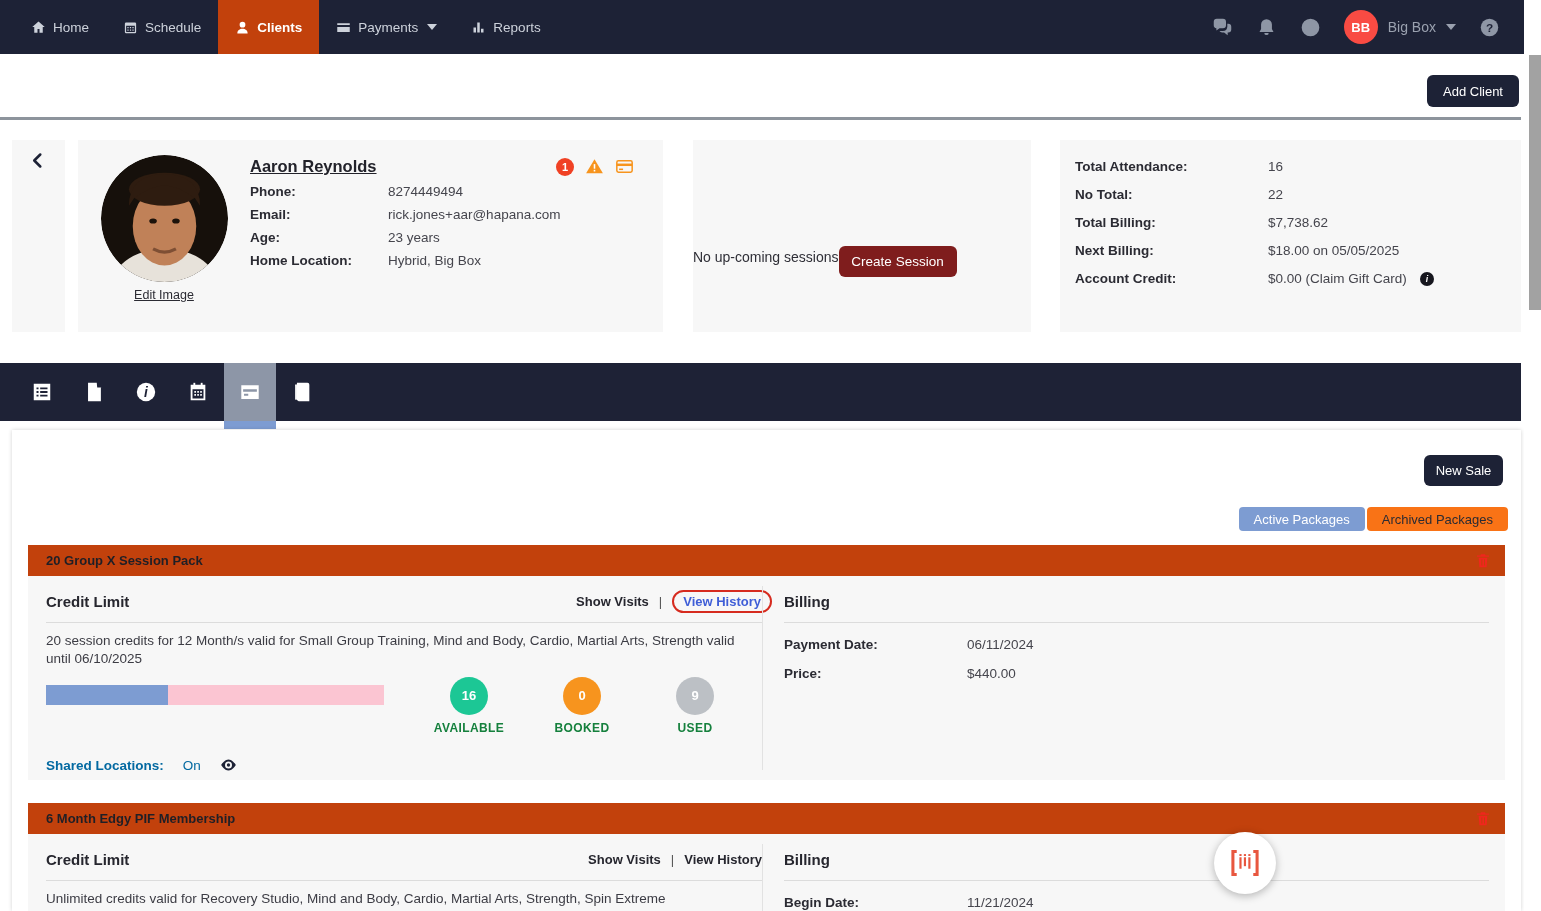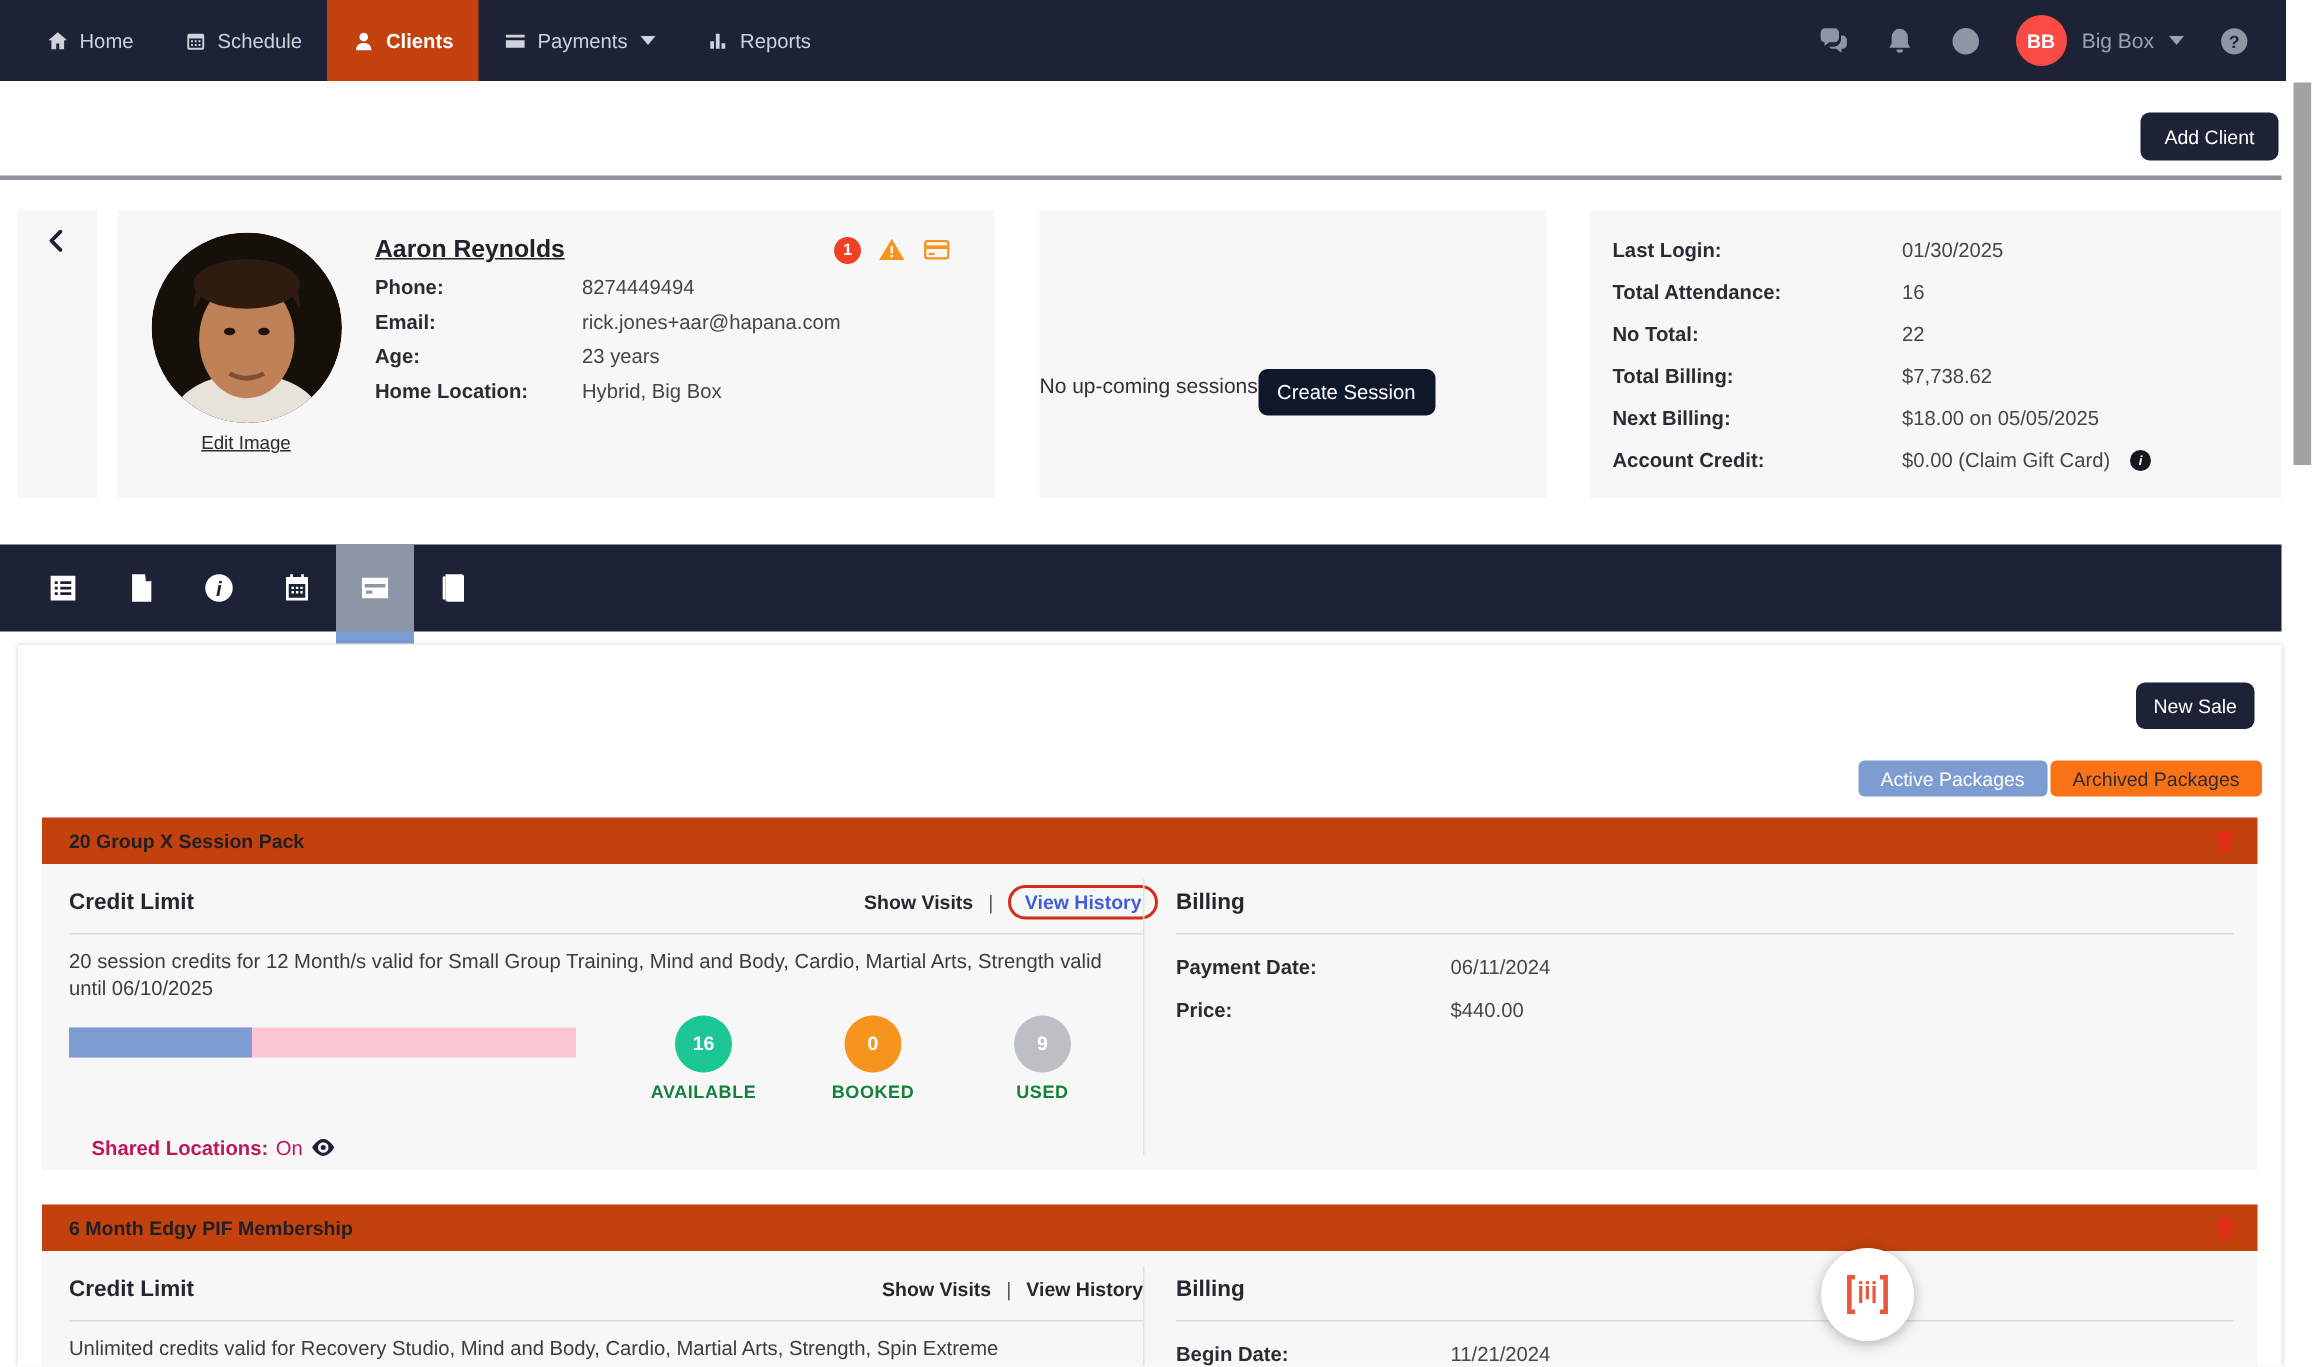--- a/index.html
+++ b/index.html
@@ -48,21 +48,21 @@
   .alert-badge { width:18px; height:18px; border-radius:50%; background:#f04124; color:#fff; font-size:11px;
                  font-weight:bold; display:flex; align-items:center; justify-content:center; cursor:pointer; }
   .client-badges svg { width:19px; height:19px; display:block; cursor:pointer; }
   .client-field { display:flex; margin-top:8px; font-size:13.5px; }
   .client-field .f-label { width:138px; font-weight:bold; color:#2b2b33; }
   .client-field .f-value { color:#45454d; }
 
   .sessions-card { left:693px; width:338px; height:192px; display:flex; flex-direction:row;
                    align-items:center; padding-top:41px; }
   .sessions-msg { font-size:14px; color:#2f2f37; }
-  .create-session-btn { margin-top:10px; width:118px; height:31px; background:#0f172a; color:#fff;
+  .create-session-btn { margin-top:10px; width:118px; height:31px; background:#7f1d1d; color:#fff;
                         border:none; border-radius:6px; font-size:13.5px; font-family:inherit; cursor:pointer; }
 
   .stats-card { left:1060px; width:461px; height:192px; padding:18px 0 0 15px; }
   .stat-row { display:flex; align-items:center; margin-bottom:11px; font-size:13.5px; height:17px; }
   .stat-row .s-label { width:193px; font-weight:bold; color:#2b2b33; }
   .stat-row .s-value { color:#45454d; display:flex; align-items:center; gap:12px; }
   .info-badge svg { width:16px; height:16px; display:block; cursor:pointer; }
 
   
   .icon-tabbar { position:absolute; top:363px; left:0; width:1521px; height:58px; background:#1e2236;
@@ -107,21 +107,21 @@
   .pkg-desc { font-size:13.5px; color:#3c3c44; line-height:1.37; margin-top:9px; max-width:695px; }
   .usage-row { display:flex; margin-top:13px; }
   .progress { width:338px; height:20px; background:#fbc5d2; margin-top:3px; flex:none; }
   .progress-fill { height:100%; background:#7d9cd2; }
   .counters { display:flex; gap:23px; margin-left:40px; margin-top:-5px; }
   .counter { width:90px; text-align:center; }
   .counter-circle { width:38px; height:38px; border-radius:50%; color:#fff; font-weight:bold; font-size:13px;
                     display:flex; align-items:center; justify-content:center; margin:0 auto; }
   .c-green { background:#1cc795; } .c-orange { background:#f7941e; } .c-gray { background:#bcc0c5; }
   .counter-label { margin-top:6px; font-size:12px; font-weight:bold; color:#15803d; letter-spacing:0.4px; }
-  .shared-row { margin-top:23px; font-size:13.5px; color:#be185d; display:flex; align-items:center; gap:5px;margin-left:15px; }
+  .shared-row { margin-top:23px; font-size:13.5px; color:#0369a1; display:flex; align-items:center; gap:19px; }
   .shared-label { font-weight:bold; }
   .eye-icon svg { width:17px; height:14px; fill:#1d2236; display:block; cursor:pointer; }
   .billing-row { display:flex; margin-top:14px; font-size:13.5px; }
   .billing-row .b-label { width:183px; font-weight:bold; color:#2b2b33; }
   .billing-row .b-value { color:#45454d; }
 
   
   .chat-widget { position:absolute; left:1214px; top:832px; width:62px; height:62px; background:#fff;
                  border-radius:50%; box-shadow:0 2px 9px rgba(0,0,0,0.28); display:flex; align-items:center;
                  justify-content:center; cursor:pointer; }
@@ -264,24 +264,20 @@
     </div>
   </div>
 
   <div class="card sessions-card">
     <div class="sessions-msg">No up-coming sessions</div>
     <button class="create-session-btn">Create Session</button>
   </div>
 
   <div class="card stats-card">
     <div class="stat-row">
-      <span class="s-label">Last Login:</span>
-      <span class="s-value">01/30/2025</span>
-    </div>
-    <div class="stat-row">
       <span class="s-label">Total Attendance:</span>
       <span class="s-value">16</span>
     </div>
     <div class="stat-row">
       <span class="s-label">No Total:</span>
       <span class="s-value">22</span>
     </div>
     <div class="stat-row">
       <span class="s-label">Total Billing:</span>
       <span class="s-value">$7,738.62</span>

